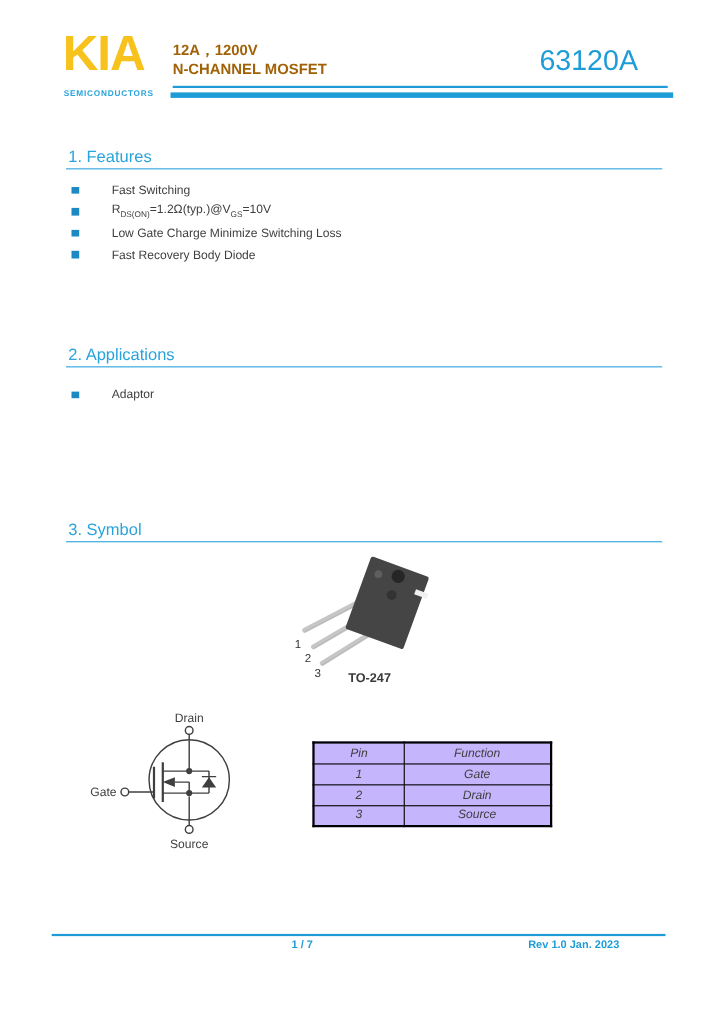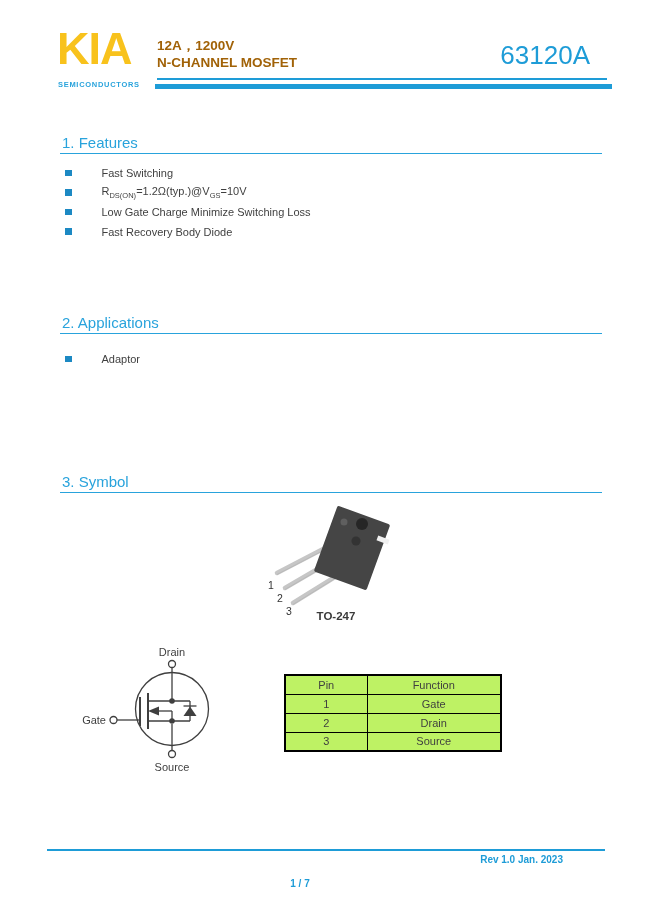--- a/index.html
+++ b/index.html
@@ -11,44 +11,44 @@
   }
   *{margin:0;padding:0;box-sizing:border-box;}
   html,body{background:#fff;}
   body{font-family:"Liberation Sans","DejaVu Sans",sans-serif;color:var(--body-text);}
   #page{position:relative;width:649px;height:899px;background:#fff;overflow:hidden;}
 
   
   .logo{position:absolute;left:57px;top:26px;font-size:45px;font-weight:bold;color:var(--yellow);letter-spacing:-1px;line-height:1;}
   .logo-sub{position:absolute;left:58px;top:80px;font-size:7.5px;font-weight:bold;color:var(--heading);letter-spacing:0.7px;}
   .title-block{position:absolute;left:157px;top:37px;font-size:13.5px;font-weight:bold;color:#a16207;line-height:17px;}
-  .part-number{position:absolute;right:59px;top:42px;font-size:26px;color:var(--accent);line-height:1;}
+  .part-number{position:absolute;right:69px;top:42px;font-size:26px;color:var(--accent);line-height:1;}
   .rule-thin{position:absolute;left:157px;top:78px;width:450px;height:1.5px;background:var(--accent);}
   .rule-thick{position:absolute;left:155px;top:84px;width:457px;height:4.5px;background:var(--accent);}
 
   
   .sec-head{position:absolute;left:62px;font-size:15px;color:var(--heading);line-height:18px;}
   .sec-rule{position:absolute;left:60px;width:542px;height:1.5px;background:var(--heading);}
 
   
   .bullet-list{position:absolute;left:65px;}
   .bullet-row{display:flex;align-items:center;height:19.6px;}
   .bullet{display:inline-block;width:6.5px;height:6.5px;background:var(--bullet);margin-right:14px;flex:0 0 auto;}
   .bullet-text{font-size:11px;color:var(--body-text);white-space:nowrap;padding-left:16px;}
   .bullet-text sub{font-size:7.5px;}
 
   
-  #pin-table{position:absolute;left:284px;top:674px;border-collapse:collapse;table-layout:fixed;background:#bef264;border:2px solid #000;}
+  #pin-table{position:absolute;left:284px;top:674px;border-collapse:collapse;table-layout:fixed;background:#c4b5fd;border:2px solid #000;font-style:italic;}
   #pin-table td,#pin-table th{border:1px solid #000;font-size:11px;font-weight:normal;color:var(--body-text);text-align:center;height:19px;padding:0;}
   #pin-table .col-pin{width:82px;}
   #pin-table .col-fn{width:134px;}
 
   
   .footer-rule{position:absolute;left:47px;top:849px;width:558px;height:1.5px;background:var(--accent);}
-  .footer-page{position:absolute;left:265px;top:854px;width:70px;text-align:center;font-size:10px;font-weight:bold;color:var(--accent);margin-top:24px;}
+  .footer-page{position:absolute;left:265px;top:854px;width:70px;font-size:10px;font-weight:bold;color:var(--accent);}
   .footer-rev{position:absolute;right:86px;top:854px;font-size:10px;font-weight:bold;color:var(--accent);}
 
   svg text{font-family:"Liberation Sans","DejaVu Sans",sans-serif;}
 </style>
 </head>
 <body>
 
 <div id="page">
 
   <div>

